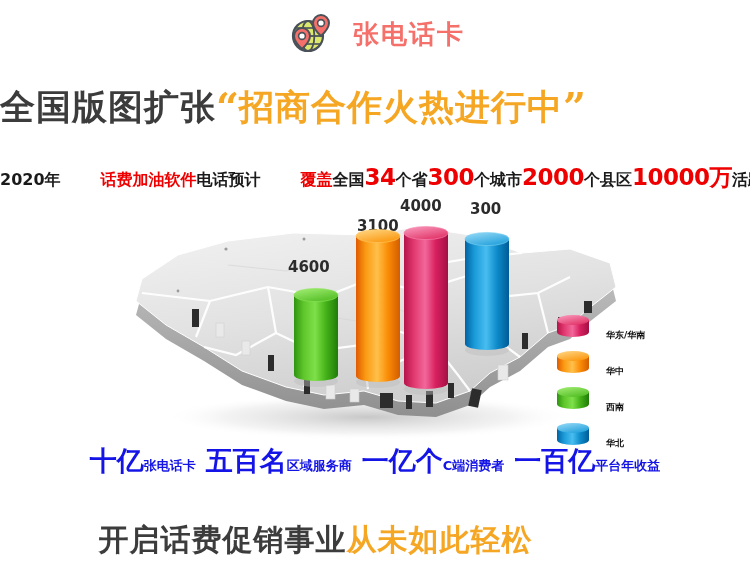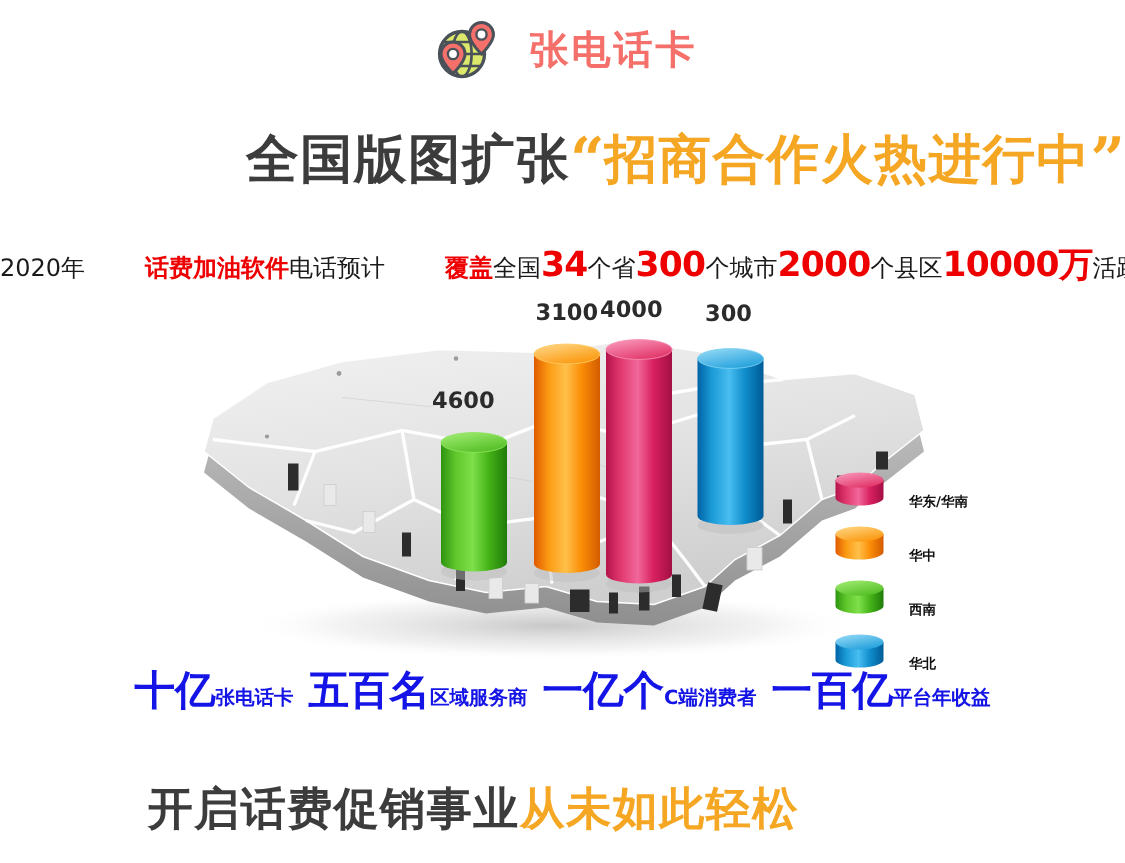--- a/index.html
+++ b/index.html
@@ -19,37 +19,37 @@
   }
   .globe-icon{width:50px;height:50px;display:block;}
   .badge-label{
     font-size:26px;font-weight:bold;color:#f5706a;letter-spacing:2px;
     line-height:1;
   }
 
   
   .headline{
     position:absolute;left:0;top:85px;width:750px;
-    text-align:right;white-space:nowrap;
+    text-align:left;white-space:nowrap;
     font-size:35px;font-weight:bold;line-height:1.1;
   }
   .hl-dark{color:#3c3c3c;letter-spacing:1px;}
   .hl-orange{color:#f5a623;letter-spacing:1px;}
   .quote{color:#f5a623;font-size:40px;font-family:"DejaVu Serif","Liberation Serif",serif;
          vertical-align:-2px;}
 
   
   .subtitle{
     position:absolute;left:0;top:166px;width:750px;
     text-align:center;white-space:nowrap;
     font-size:16px;font-weight:bold;color:#1a1a1a;line-height:1;
   }
   .sub-red{color:#ee0000;margin-left:40px;}
   .sub-big{color:#ee0000;font-size:23px;letter-spacing:-0.5px;}
-  .sub-plain{color:#1a1a1a;font-weight:normal;margin-top:32px;}
+  .sub-plain{color:#1a1a1a;font-weight:bold;margin-top:32px;}
 
   
   .stage{position:absolute;left:0;top:195px;width:750px;height:265px;}
   .map-svg{position:absolute;left:118px;top:10px;}
 
   
   .bar-label{
     position:absolute;font-size:15px;font-weight:bold;color:#2b2b2b;
     letter-spacing:0px;line-height:1;
   }
@@ -206,21 +206,21 @@
         <linearGradient id="gTop" x1="0" y1="0" x2="0.6" y2="1">
           <stop offset="0%" stop-color="#a5ef76"></stop>
           <stop offset="100%" stop-color="#56c028"></stop>
         </linearGradient>
       </defs>
       <ellipse cx="23" cy="98" rx="22" ry="6" fill="#bdbdbd" opacity="0.45"></ellipse>
       <path d="M1 12 L1 92 A22 6 0 0 0 45 92 L45 12 Z" fill="url(#gBody)"></path>
       <ellipse cx="23" cy="12" rx="22" ry="6.6" fill="url(#gTop)" stroke="#8ee45c" stroke-width="0.6"></ellipse>
     </svg>
 
-    <div class="bar-label" style="left:357px;top:6px;text-align:right;">3100</div>
+    <div class="bar-label" style="left:357px;top:24px;text-align:right;">3100</div>
     <svg class="cyl" style="left:355px;top:29px;" width="46" height="165" viewBox="0 0 46 165">
       <defs>
         <linearGradient id="oBody" x1="0" y1="0" x2="1" y2="0">
           <stop offset="0%" stop-color="#e05a00"></stop>
           <stop offset="22%" stop-color="#fb9a12"></stop>
           <stop offset="48%" stop-color="#ffc04a"></stop>
           <stop offset="72%" stop-color="#fb8d07"></stop>
           <stop offset="100%" stop-color="#d35c00"></stop>
         </linearGradient>
         <linearGradient id="oTop" x1="0" y1="0" x2="0.6" y2="1">

